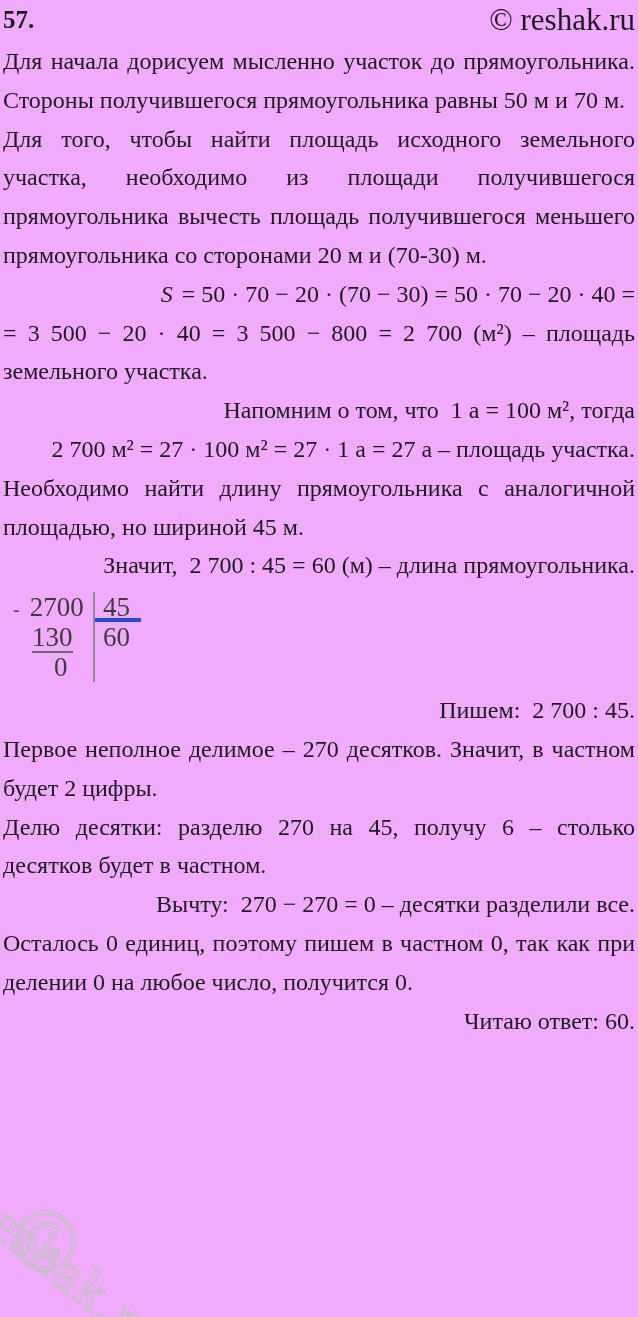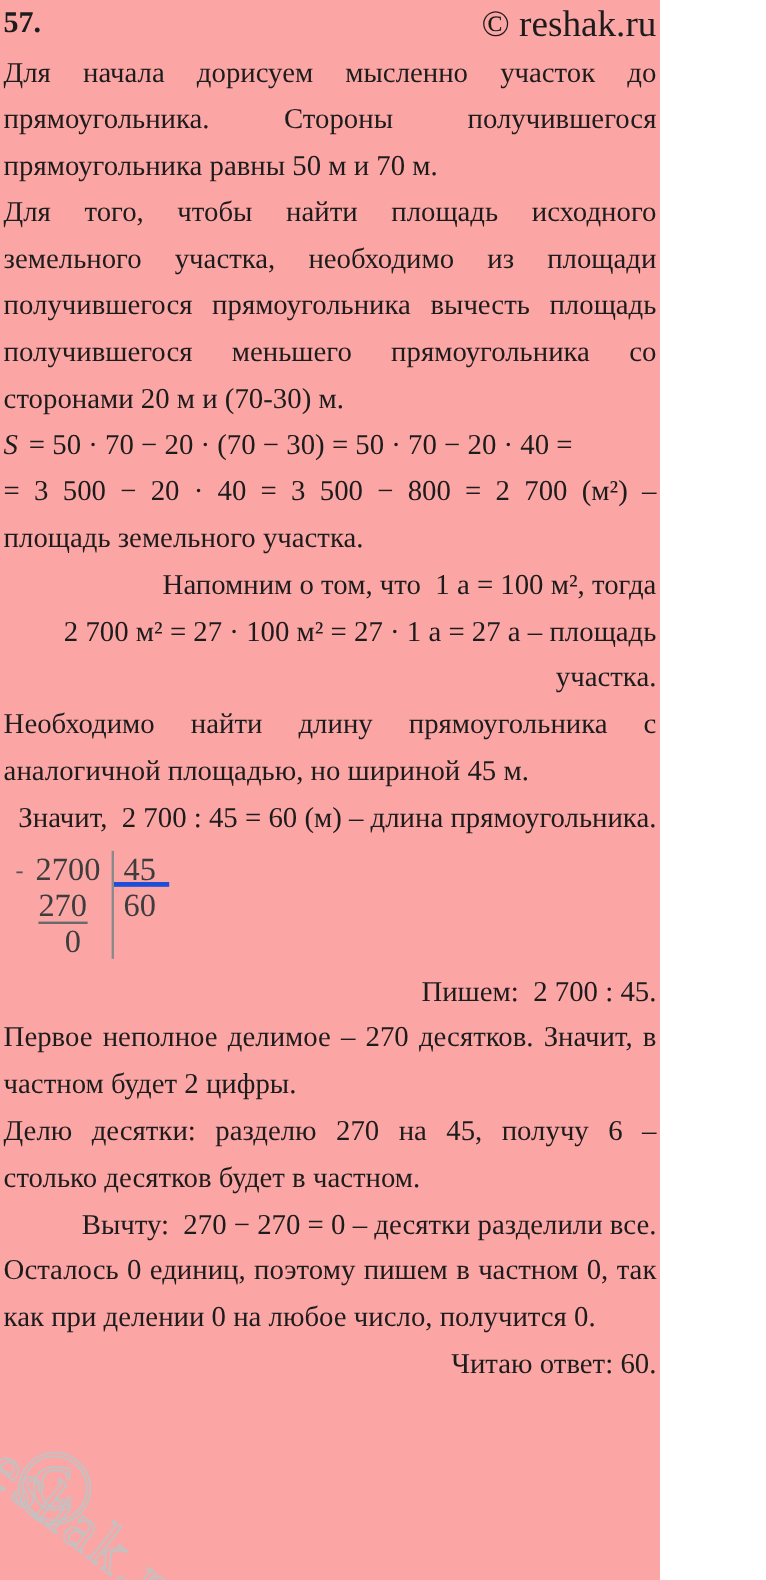--- a/index.html
+++ b/index.html
@@ -1,40 +1,40 @@
 <!DOCTYPE html>
 <html><head>
 <meta charset="utf-8">
 <style>
   * { margin: 0; padding: 0; box-sizing: border-box; }
   html, body { background: #ffffff; }
   .page {
     position: relative;
-    width: 550px;
+    width: 638px;
     height: 1317px;
     overflow: hidden;
-    background: #fca5a5;
+    background: #f0abfc;
     color: #1c1c1c;
     font-family: "Liberation Serif", serif;
     font-size: 24px;
     line-height: 38.8px;
     padding: 5px 3px 0 3px;
   }
   .header-row {
     display: flex;
     justify-content: space-between;
     align-items: flex-start;
     line-height: 30px;
     margin-bottom: 7px;
   }
   .problem-number { font-weight: bold; font-size: 25px; }
   .copyright { font-size: 31px; }
   p.body-par { text-align: justify; }
   .line { text-align: right; }
-  .formula-line { text-align: left; font-family: Liberation Serif, serif; }
+  .formula-line { text-align: right; font-family: Liberation Serif, serif; }
   .formula-var { font-style: italic; margin-right: 9px; }
   
   .division {
     display: flex;
     margin: 7px 0 9px 10px;
     font-size: 27px;
     line-height: 30px;
     color: #3d3d3d;
   }
   .dcol-left { width: 80px; }
@@ -97,21 +97,21 @@
   <p class="body-par">Необходимо найти длину прямоугольника с аналогичной площадью, но шириной 45 м.</p>
   <div class="line">Значит,&nbsp; 2&nbsp;700 : 45 = 60 (м) – длина прямоугольника.</div>
 
   <div class="division">
     <div class="dcol-left">
       <div class="drow drow1">
         <span class="minus-sign">-</span>
         <span>2700</span>
       </div>
       <div class="drow product-wrap">
-        <span class="product-underline">270</span>
+        <span class="product-underline">130</span>
       </div>
       <div class="drow drow3">
         <span>0</span>
       </div>
     </div>
     <div class="dcol-right">
       <div class="drow divisor-row">
         <span>45</span>
       </div>
       <div class="drow">

